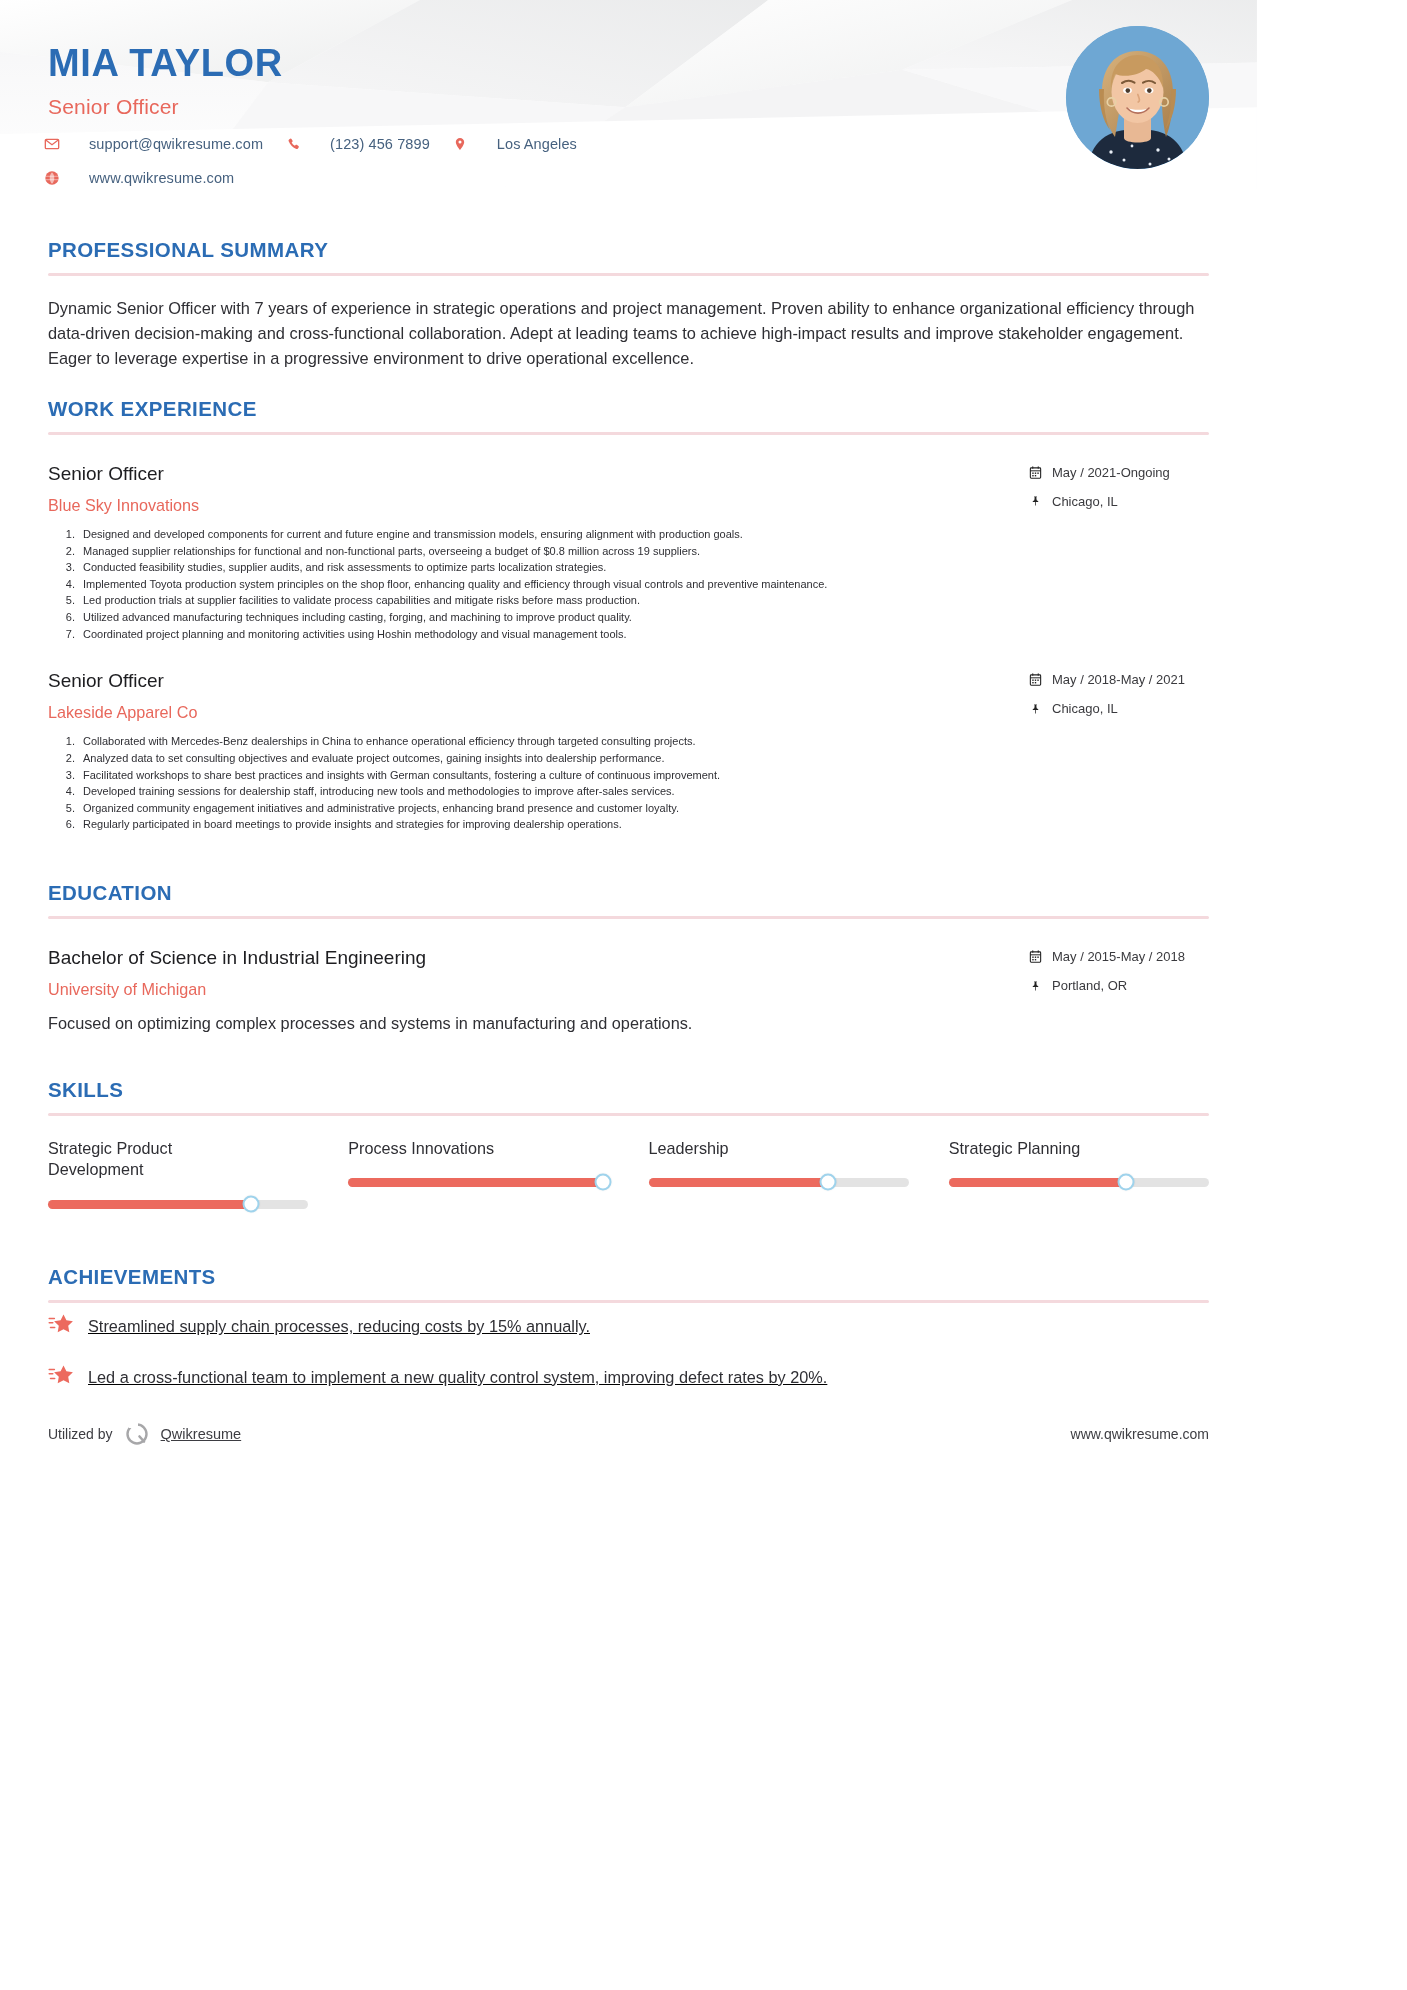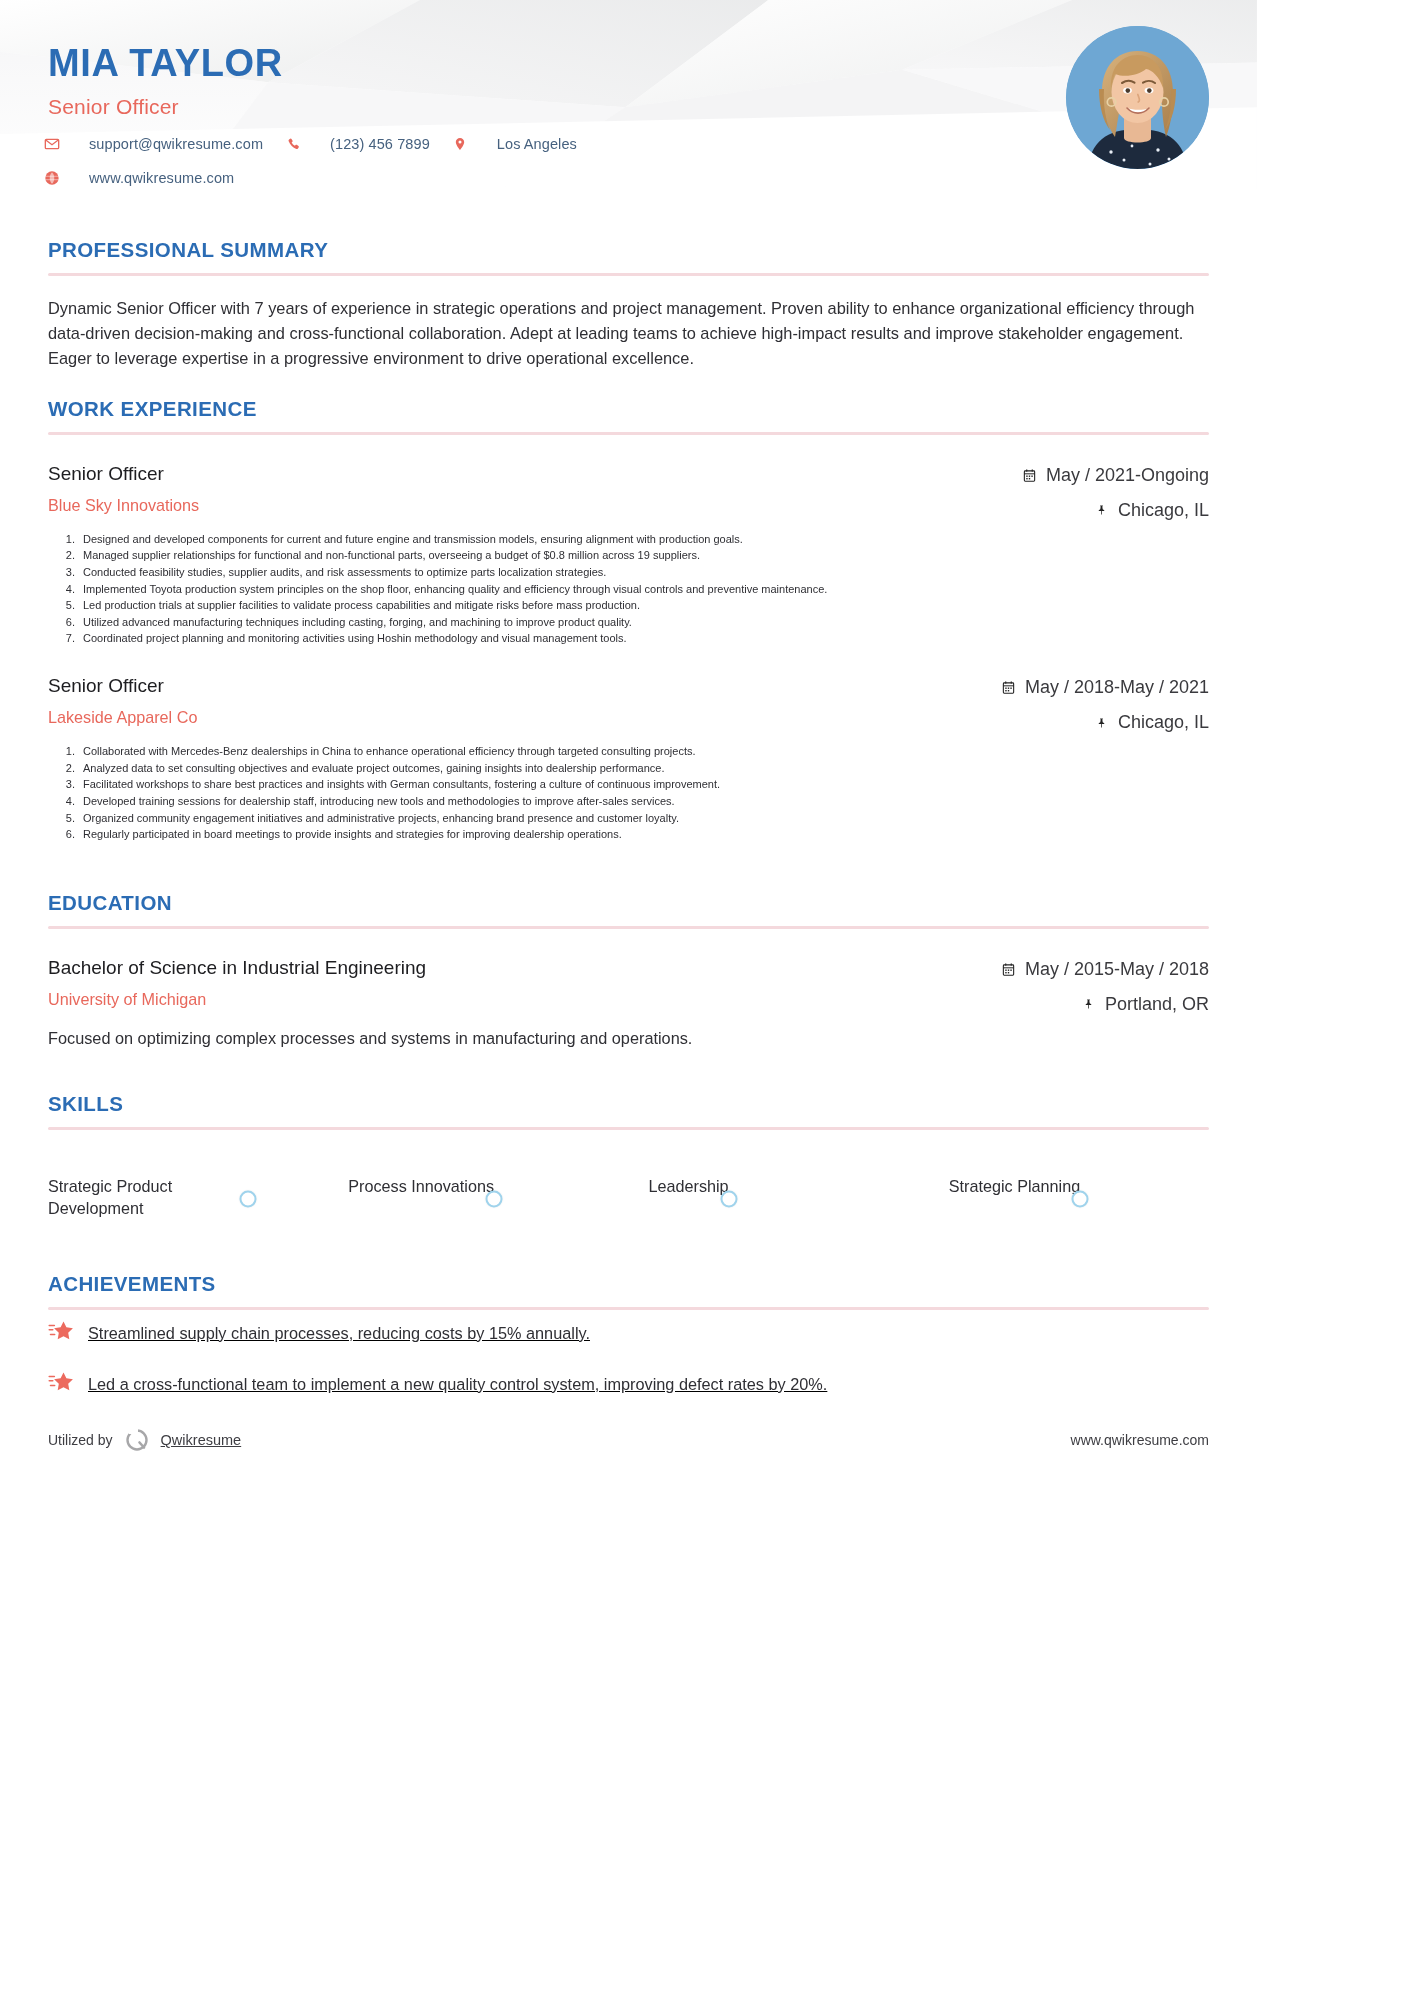--- a/index.html
+++ b/index.html
@@ -134,23 +134,22 @@
   }
   .entry-org {
     font-size: 16.2px;
     color: #e8685c;
     margin-top: 9px;
     line-height: 1.3;
   }
   .meta-line {
     display: flex;
     align-items: center;
-    justify-content: flex-end;
     gap: 10px;
-    font-size: 18px;
+    font-size: 13px;
     color: #3a3a3e;
     white-space: nowrap;
   }
   .meta-line + .meta-line { margin-top: 14px; }
   .meta-icon {
     display: inline-flex;
     width: 13px; height: 13px;
     color: #222;
     flex: none;
     align-items: center;
@@ -179,21 +178,21 @@
   }
 
   
   .skills-grid {
     display: grid;
     grid-template-columns: repeat(4, 1fr);
     gap: 0 40px;
     margin-top: 22px;
     align-items: start;
   }
-  .skill { display: flex; flex-direction: row; margin-top: 24px; }
+  .skill { display: flex; flex-direction: column; }
   .skill-name {
     font-size: 16.2px;
     color: #2f2f34;
     line-height: 1.34;
     max-width: 200px;
   }
   .slider-wrap {
     position: relative;
     margin-top: 14px;
     height: 18px;

